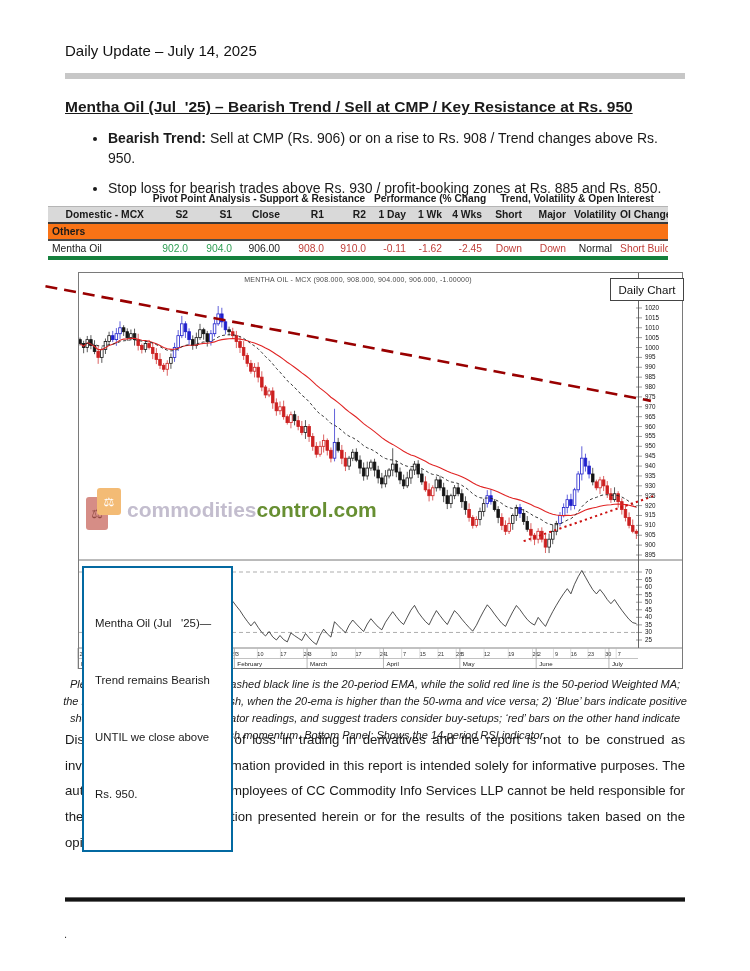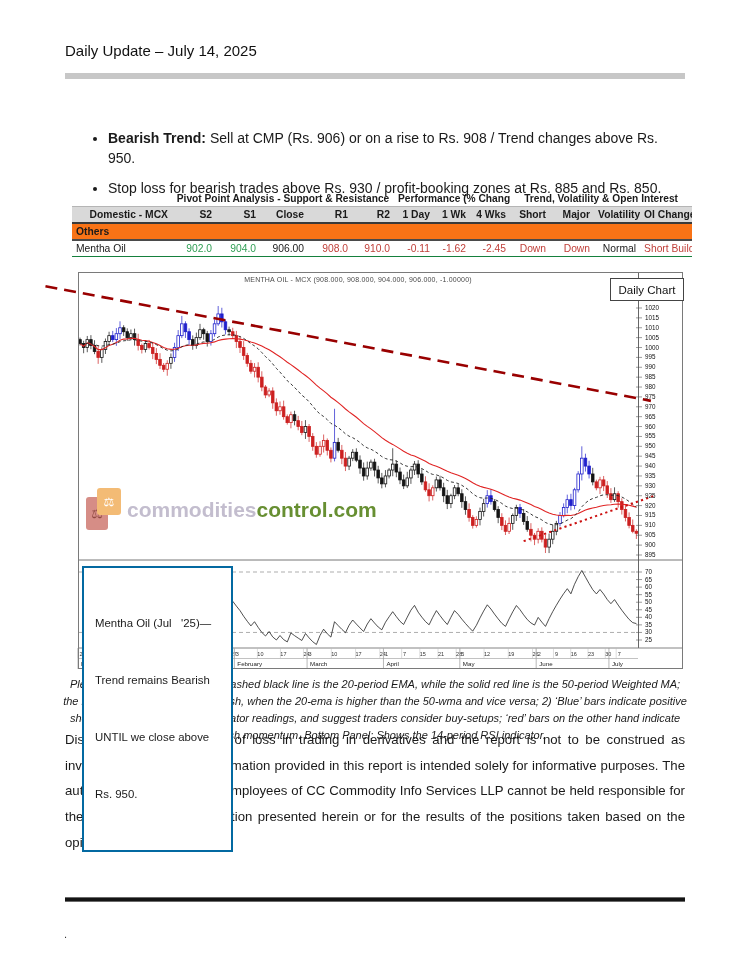--- a/index.html
+++ b/index.html
@@ -11,28 +11,28 @@
   .divider{position:absolute;top:73px;left:65px;width:620px;height:6px;background:#c7c7c7;}
 
   .report-title{position:absolute;top:98px;left:65px;width:620px;font-size:15.5px;
                 font-weight:bold;text-decoration:underline;white-space:pre-wrap;}
 
   .bullets{position:absolute;top:128px;left:80px;width:600px;font-size:14px;line-height:1.45;}
   .bullets ul{margin:0;padding-left:28px;}
   .bullets li{margin-bottom:9px;}
   .bullet-lead{font-weight:bold;}
 
-  .table-wrap{position:absolute;top:191px;left:72px;width:620px;}
+  .table-wrap{position:absolute;top:191px;left:48px;width:620px;}
   table.pivot{border-collapse:collapse;width:620px;font-size:10.3px;table-layout:fixed;}
   table.pivot th,table.pivot td{padding:2px 4px;overflow:hidden;white-space:nowrap;}
   .group-row th{font-weight:bold;font-size:10.2px;border-bottom:1px solid #b5b5b5;padding:3px 2px;}
   .colhead-row th{background:#d9d9d9;font-weight:bold;border-bottom:2px solid #3a3a3a;padding:3px 4px;text-align:right;}
   .others-row td{background:#f97316;font-weight:bold;text-align:left;
                  border-bottom:2px solid #4a4a4a;padding:3px 4px;}
-  .data-row td{border-bottom:1px solid #15803d;padding:5px 4px;}
+  .data-row td{border-bottom:4px solid #15803d;padding:5px 4px;}
   .al{text-align:left;}.ar{text-align:right;}.ac{text-align:center;}
   .c-green{color:#2f9e54;}
   .c-red{color:#c0403a;}
   .c-black{color:#1a1a1a;}
 
   .chart-wrap{position:absolute;top:272px;left:78px;width:605px;height:398px;background:#fff;}
   .chart-svg{position:absolute;top:0;left:0;z-index:2;overflow:visible;}
   .chart-title{position:absolute;top:4px;left:0;width:560px;text-align:center;font-size:7px;
                color:#4a4a4a;z-index:4;letter-spacing:.2px;}
   .daily-chart-box{position:absolute;top:6px;left:532px;width:72px;height:21px;border:1px solid #444;
@@ -58,20 +58,21 @@
   .footer-dot{position:absolute;top:928px;left:64px;font-size:11px;color:#333;}
 </style>
 </head>
 <body>
 
 <div class="page">
 
   <div class="header-date">Daily Update – July 14, 2025</div>
   <div class="divider"></div>
 
+  <div class="report-title">Mentha Oil (Jul  '25) – Bearish Trend / Sell at CMP / Key Resistance at Rs. 950</div>
 
   <div class="bullets">
     <ul>
       <li><span class="bullet-lead">Bearish Trend: </span><span>Sell at CMP (Rs. 906) or on a rise to Rs. 908 / Trend changes above Rs. 950.</span></li>
       <li><span>Stop loss for bearish trades above Rs. 930 / profit-booking zones at Rs. 885 and Rs. 850.</span></li>
     </ul>
   </div>
 
   <div class="table-wrap">
     <table class="pivot" id="pivot-table">

